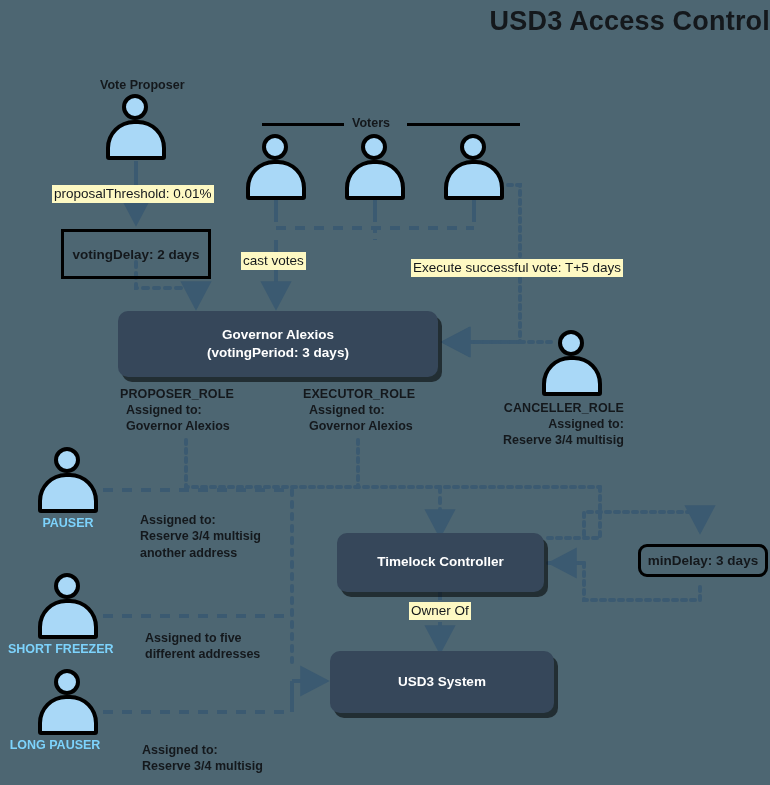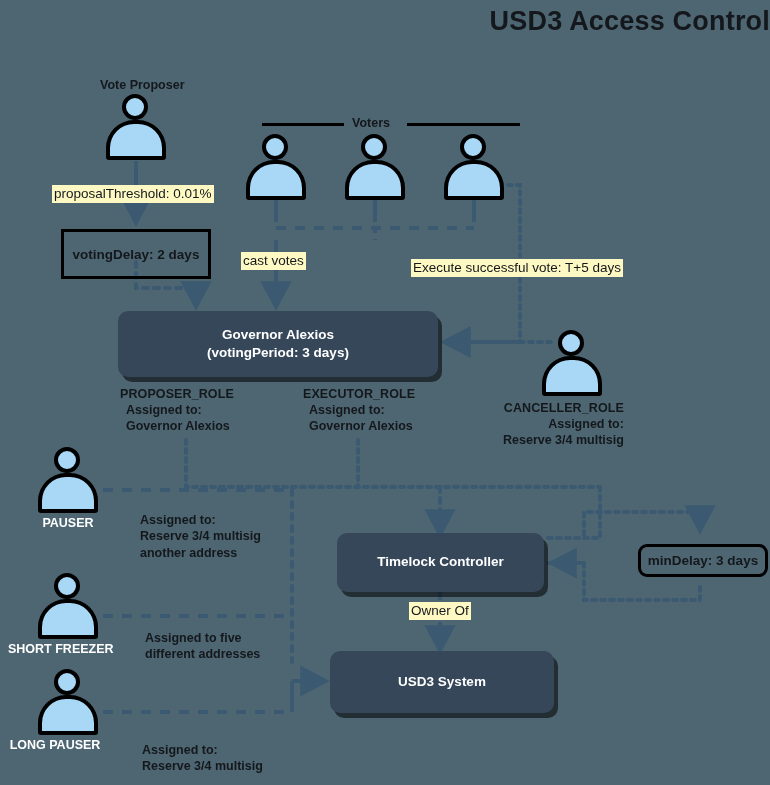--- a/index.html
+++ b/index.html
@@ -32,21 +32,21 @@
   .person .head{
     position:absolute;left:22px;top:0;width:26px;height:26px;border-radius:50%;
     background:#a9d8f7;border:4.5px solid #000;box-sizing:border-box;
   }
   .person .body{
     position:absolute;left:6px;top:26px;width:60px;height:40px;
     background:#a9d8f7;border:4.5px solid #000;box-sizing:border-box;
     border-radius:28px 28px 3px 3px;
   }
   .person .cap{
-    font-size:12.5px;font-weight:bold;color:#ffffff;text-align:center;
+    font-size:12.5px;font-weight:bold;color:#7dd3fc;text-align:center;
     margin-top:3px;white-space:nowrap;
   }
   .cap-above{
     font-size:12.5px;font-weight:bold;color:#14181c;text-align:center;
     white-space:nowrap;margin-bottom:2px;
   }
 
   
   .node{
     background:#36475a;border-radius:10px;

